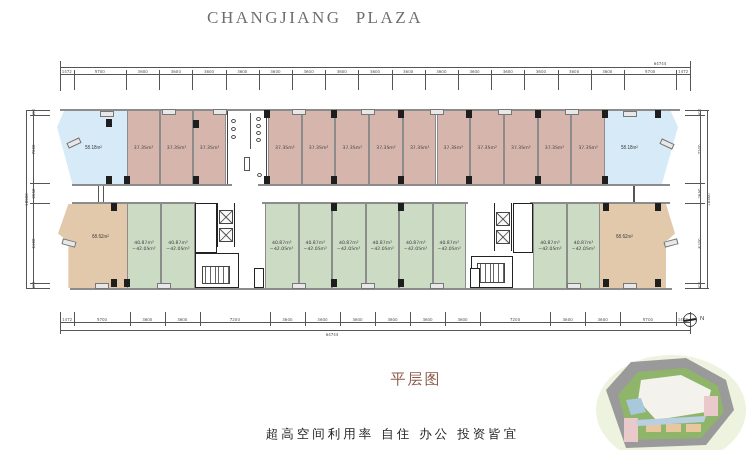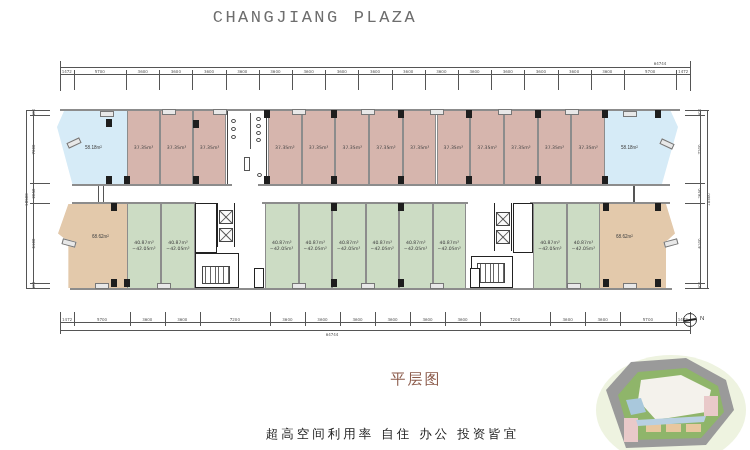--- a/index.html
+++ b/index.html
@@ -1,20 +1,20 @@
 <!DOCTYPE html>
 <html><head>
 <meta charset="utf-8">
 <style>
   html, body { margin:0; padding:0; background:#ffffff; }
   body { width:750px; height:450px; position:relative; overflow:hidden; font-family:"Liberation Sans", sans-serif; }
   .abs { position:absolute; }
   .title {
     left:0; top:8px; width:630px; text-align:center;
-    font-family:Liberation Mono, monospace; font-size:17px; letter-spacing:2.5px;
+    font-family:Liberation Serif, serif; font-size:17px; letter-spacing:2.5px;
     color:#6e6e6e; font-weight:300;
   }
   .title span.gap { display:inline-block; width:14px; }
   .dim-line { background:#555; }
   .dim-text { font-size:4px; color:#555; font-family:"DejaVu Sans", sans-serif; text-align:center; white-space:nowrap; }
   .unit {
     position:absolute; box-sizing:border-box;
     border-left:1.5px solid #8c8c8c; border-right:1.5px solid #8c8c8c;
     display:flex; align-items:center; justify-content:center; text-align:center;
   }

